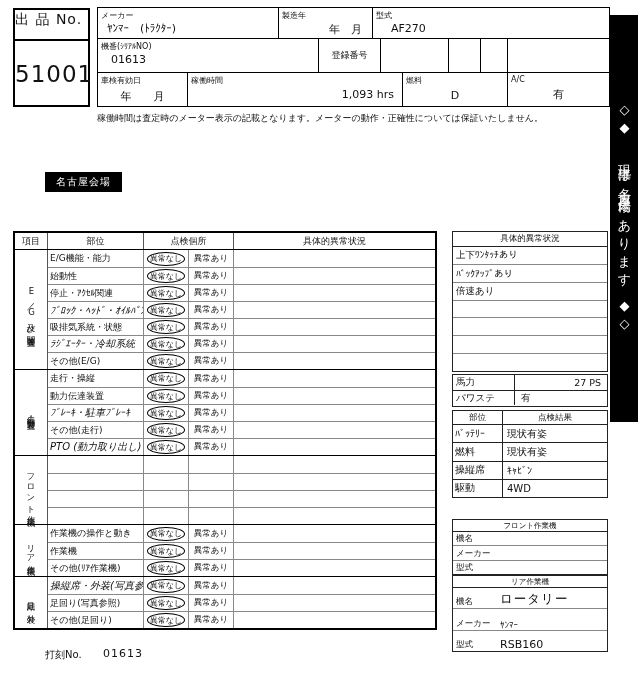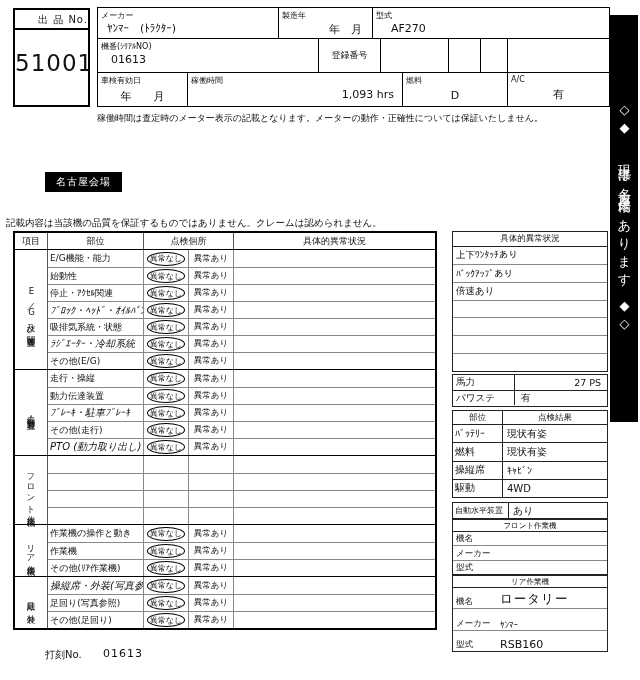--- a/index.html
+++ b/index.html
@@ -6,22 +6,22 @@
   html,body { background:#e8e8e8; }
   .page {
     position:relative; width:640px; height:680px; margin:0 auto;
     background:#fff; color:#111; overflow:hidden;
     font-family:"DejaVu Sans","Liberation Sans",sans-serif;
   }
   .abs { position:absolute; }
 
   
   .exhibit { left:13px; top:8px; width:77px; height:99px; border:2px solid #000; }
-  .exhibit-label { height:20px; border-bottom:2px solid #000; text-align:right;
-                   font-size:10px; line-height:19px; letter-spacing:1px; }
+  .exhibit-label { height:31px; border-bottom:2px solid #000; text-align:left;
+                   font-size:14px; line-height:19px; letter-spacing:1px; }
   .exhibit-value { text-align:center; font-size:23px; letter-spacing:1px; margin-top:20px; }
 
   
   .htable { left:97px; top:7px; width:513px; border:1px solid #000; background:#fff; }
   .hrow { display:flex; }
   .hrow + .hrow { border-top:1px solid #000; }
   .hcell { position:relative; border-right:1px solid #000; overflow:hidden; }
   .hcell.last { border-right:none; }
   .hlabel { font-size:8px; padding:2px 0 0 3px; white-space:nowrap; }
   .hvalue { font-size:11px; white-space:nowrap; }
@@ -183,21 +183,20 @@
       </div>
     </div>
   </div>
 
   <div class="abs banner">
     <div class="banner-text">◇◆　現車は名古屋会場にあります　◆◇</div>
   </div>
 
   <div class="abs meter-note">稼働時間は査定時のメーター表示の記載となります。メーターの動作・正確性については保証いたしません。</div>
   <div class="abs venue">名古屋会場</div>
-  <div class="abs disclaimer">記載内容は当該機の品質を保証するものではありません。クレームは認められません。</div>
 
   <div class="abs mtable">
     <div class="mhead">
       <div class="mh-item">項目</div>
       <div class="mh-part">部位</div>
       <div class="mh-check">点検個所</div>
       <div class="mh-status">具体的異常状況</div>
     </div>
     <div>
         <div class="tgroup">
@@ -448,24 +447,20 @@
         <div class="pr-label">操縦席</div>
         <div class="pr-value">ｷｬﾋﾞﾝ</div>
       </div>
       <div class="parts-row">
         <div class="pr-label">駆動</div>
         <div class="pr-value">4WD</div>
       </div>
     </div>
   </div>
 
-  <div class="rpbox autolevel">
-    <div class="al-label">自動水平装置</div>
-    <div class="al-value">あり</div>
-  </div>
 
   <div class="rpbox implement front-impl">
     <div class="rp-head">フロント作業機</div>
     <div class="impl-row">
       <span class="impl-label">機名</span>
       <span class="impl-value med"></span>
     </div>
     <div class="impl-row">
       <span class="impl-label">メーカー</span>
       <span class="impl-value med"></span>

